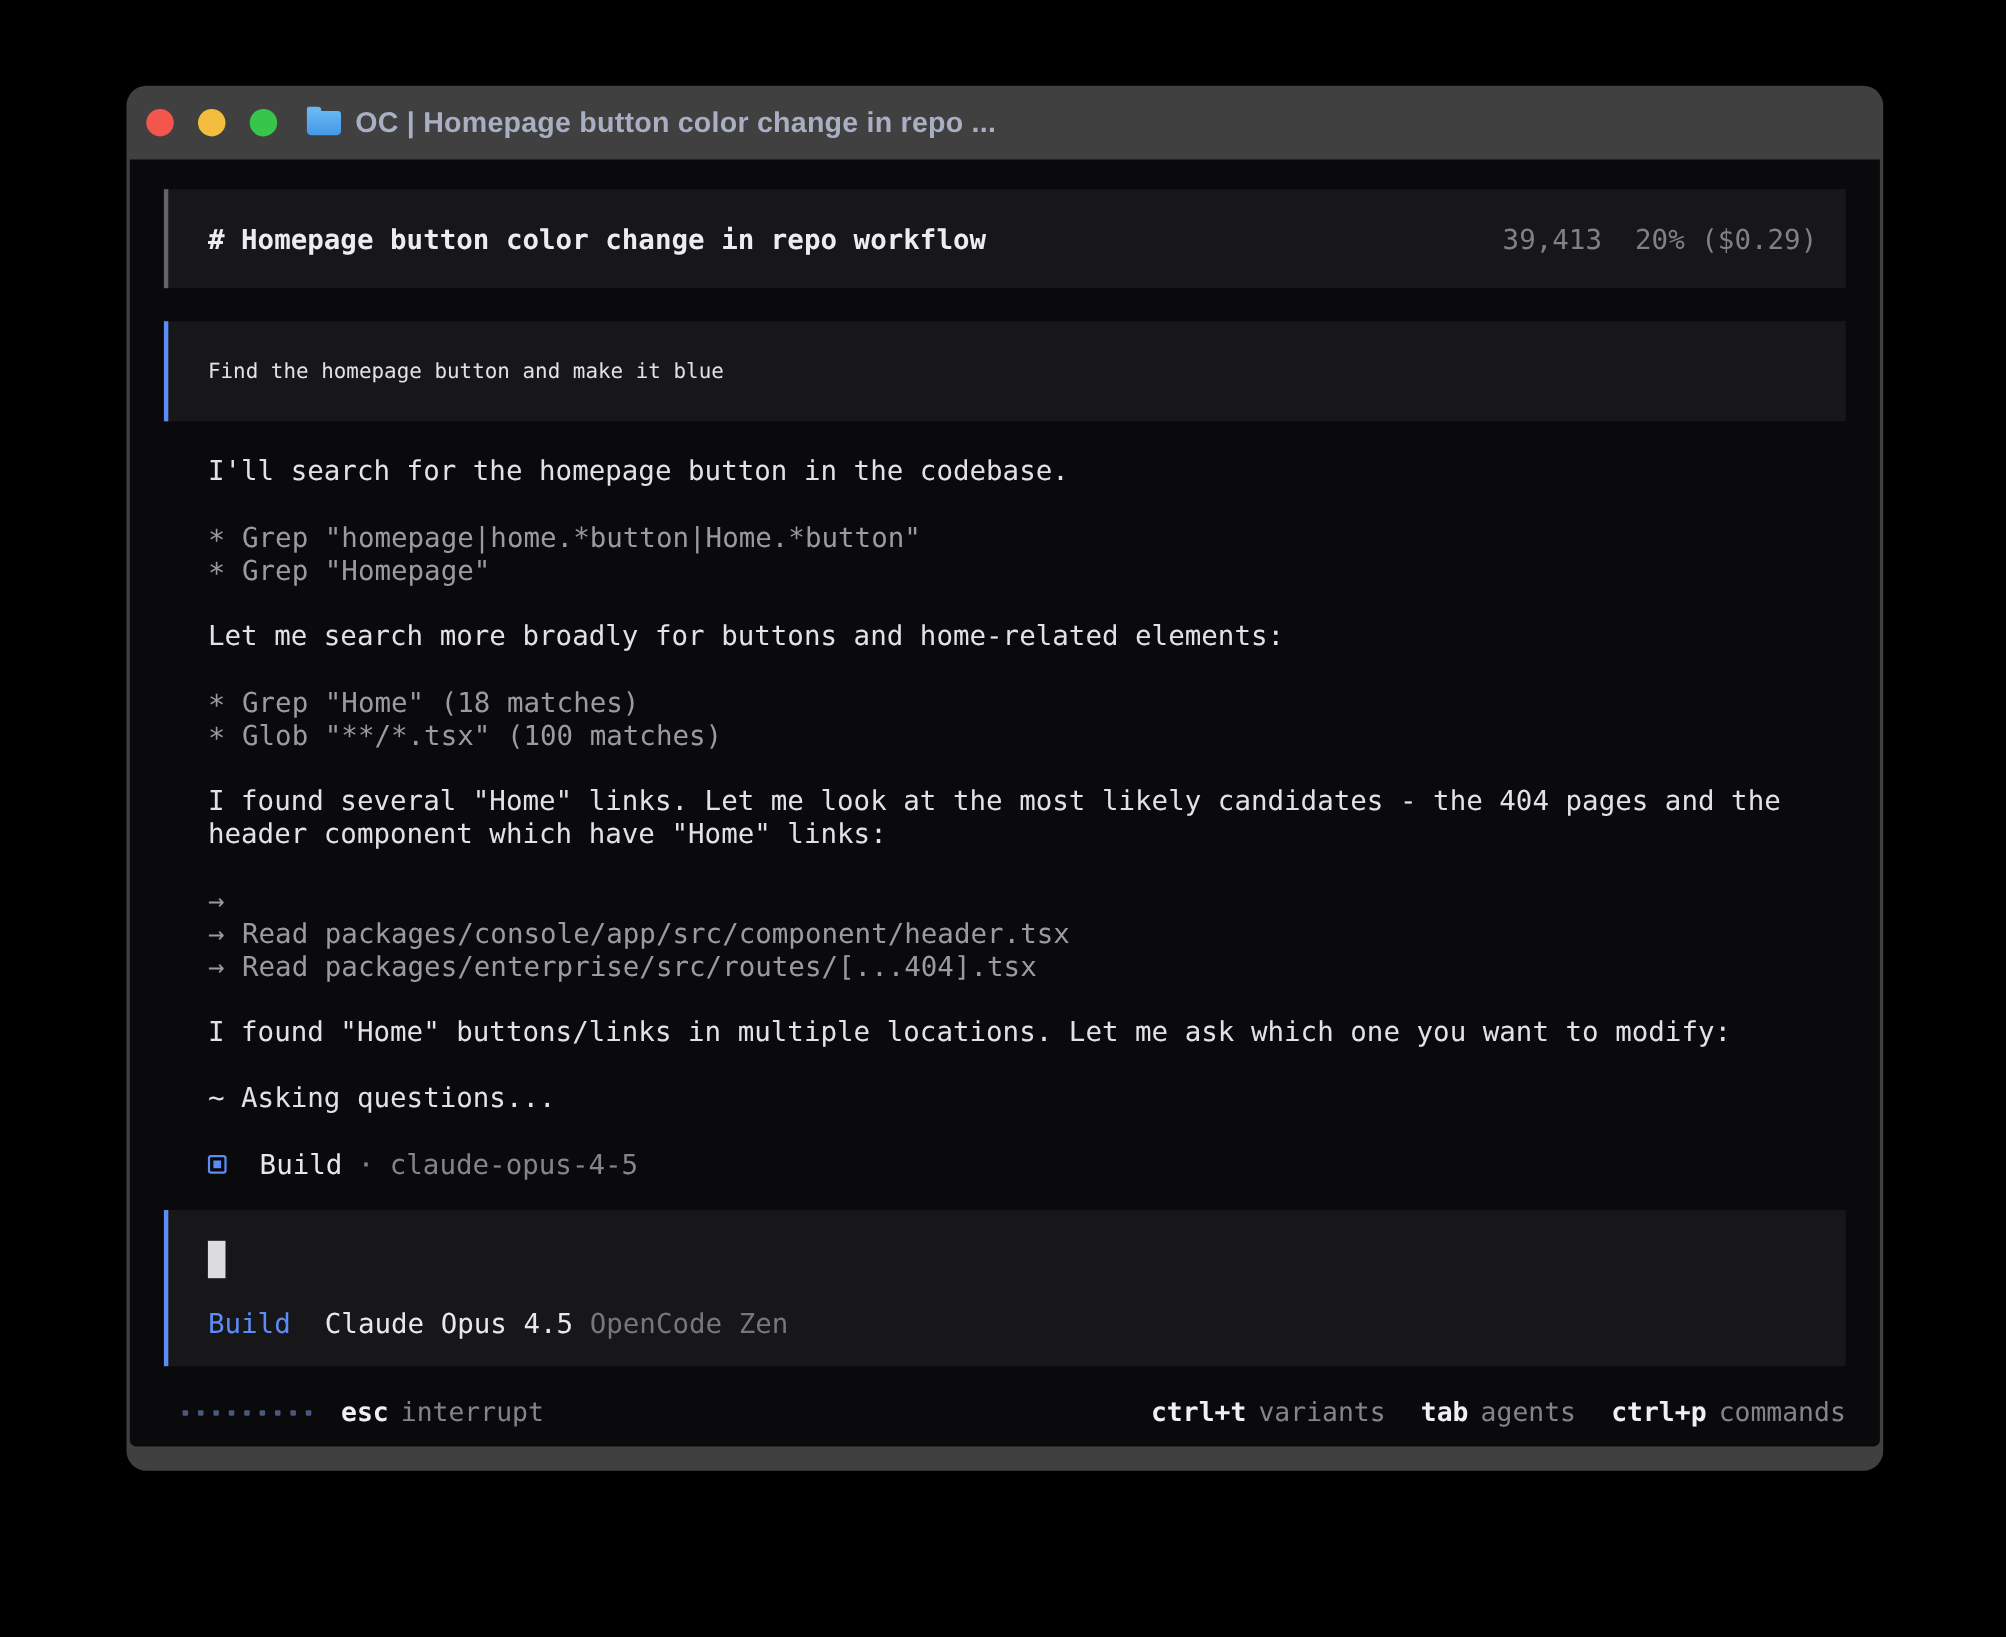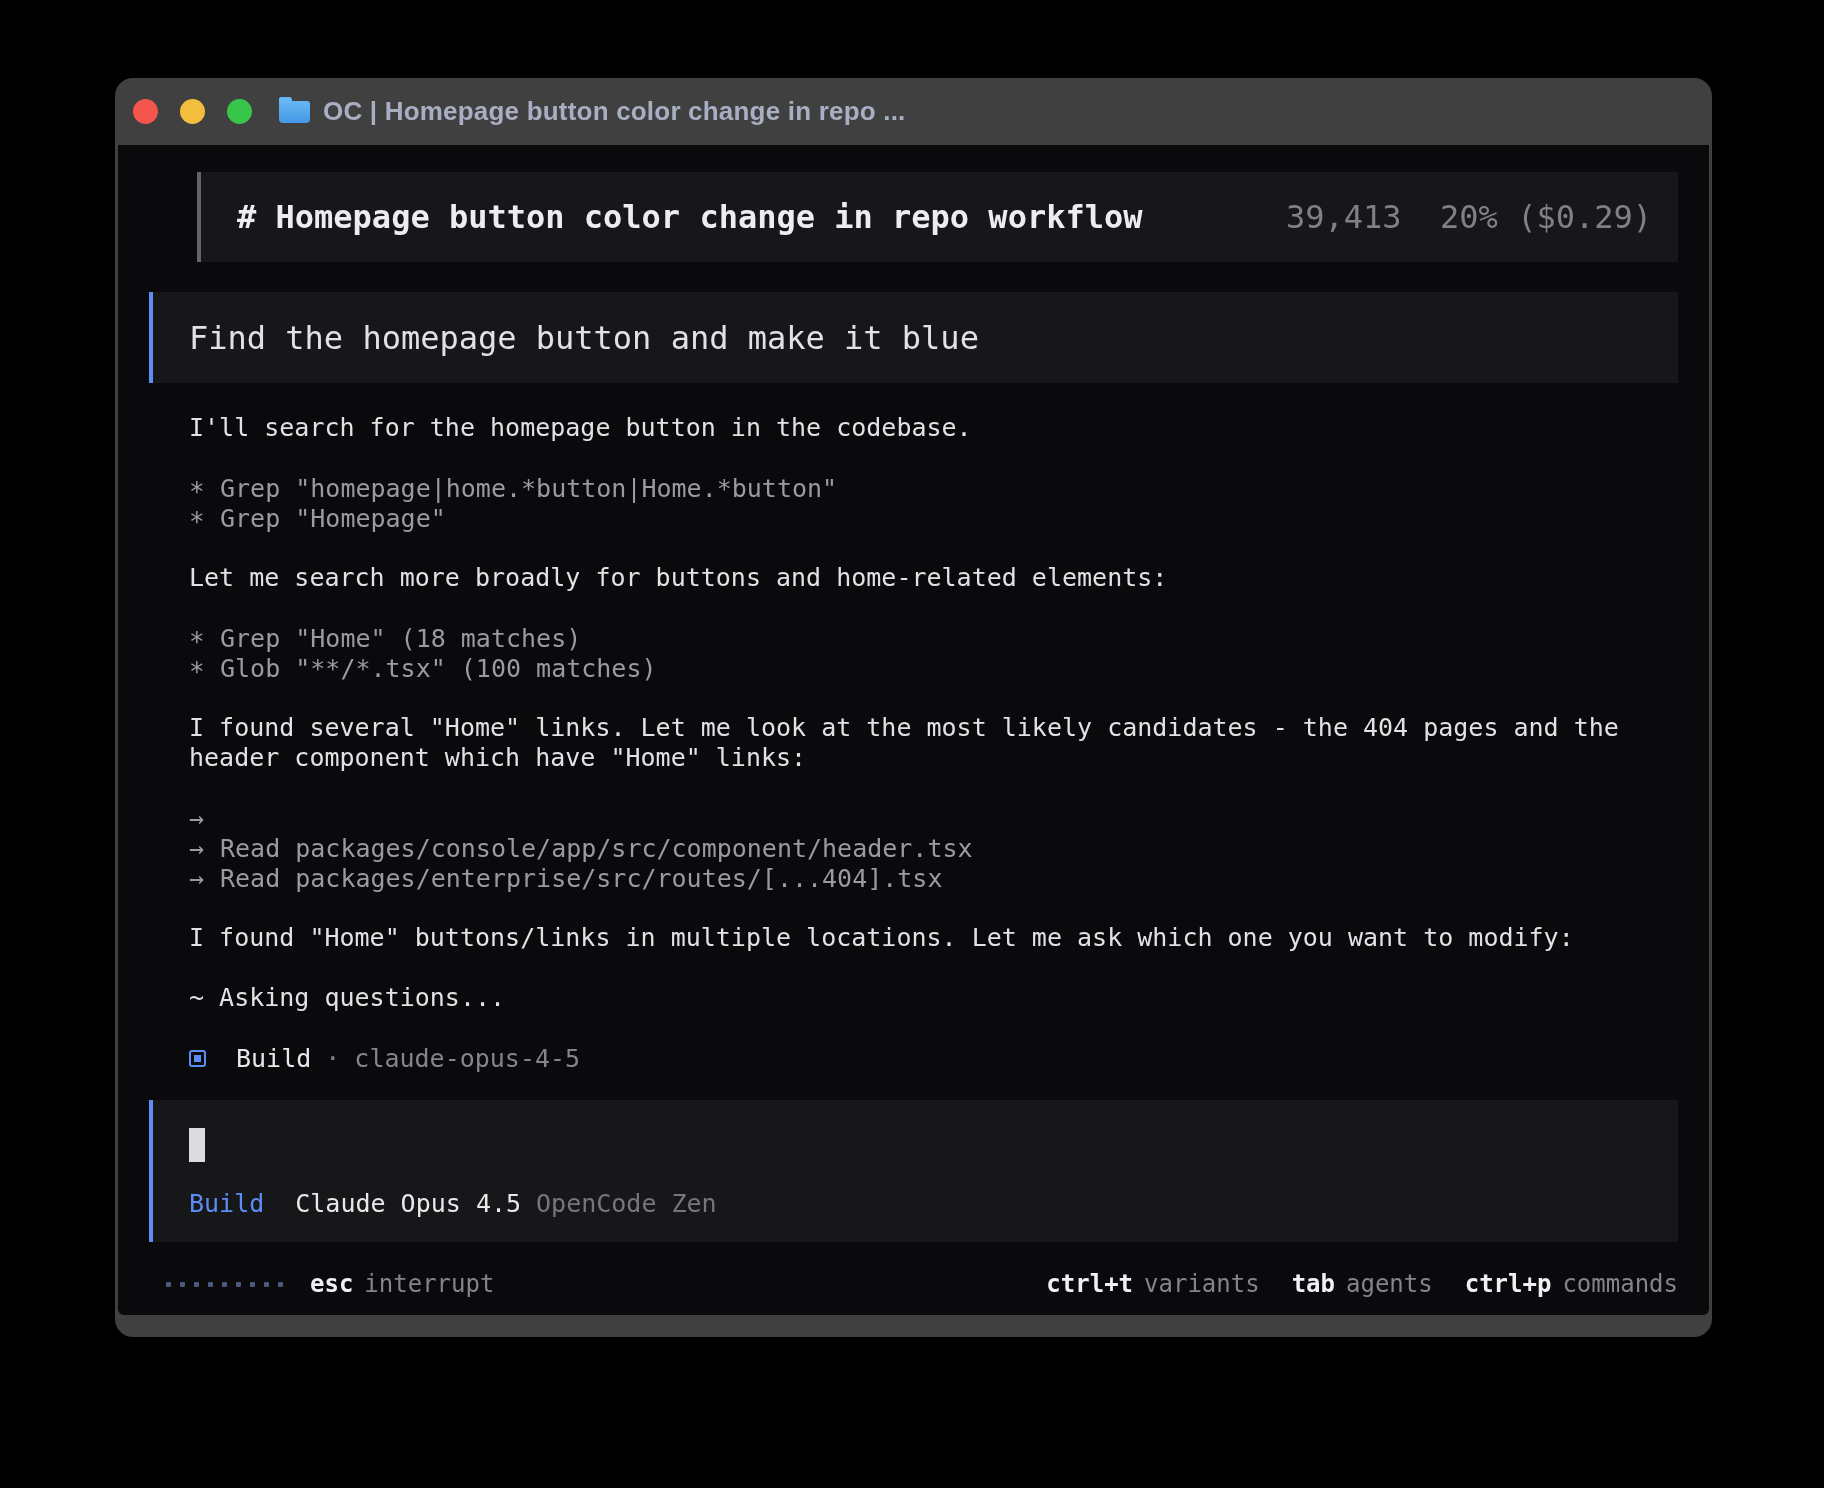--- a/index.html
+++ b/index.html
@@ -34,28 +34,28 @@
 
   
   .terminal {
     background:#0a0a0c; height:1170px; padding:27px 31px 0 31px;
     overflow:hidden; border-radius:0 0 6px 6px;
   }
 
   .block { background:#17171a; border-left:4px solid #63636b; }
   .header-block {
     height:90px; display:flex; align-items:center; justify-content:space-between;
-    padding:0 26px 0 36px; font-size:32px;margin-left:48px;
+    padding:0 26px 0 36px; font-size:25px;
   }
   .session-title { color:#ecedef; font-weight:bold; white-space:pre; }
   .session-stats { color:#808087; white-space:pre; }
 
   .user-block {
     margin-top:30px; height:91px; border-left-color:#5c8df6;
-    display:flex; align-items:center; padding:0 36px; font-size:32px; color:#e2e2e5;
+    display:flex; align-items:center; padding:0 36px; font-size:19px; color:#e2e2e5;
   }
 
   .para {
     margin:30px 0 30px 40px; font-size:25px; line-height:30px; color:#e2e2e5;
     max-width:1489px;
   }
   .tools { margin:30px 0 30px 40px; }
   .line { height:30px; display:flex; align-items:center; white-space:pre; }
   .tool-line { color:#9a9aa0; font-size:25px; }
   .tool-icon { display:inline-block; width:31px; flex:0 0 auto; }

